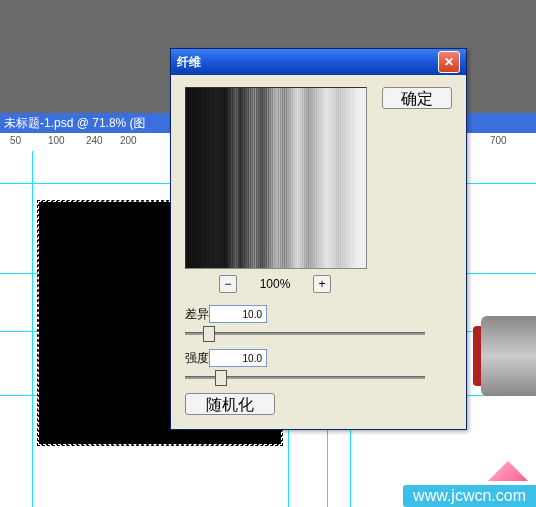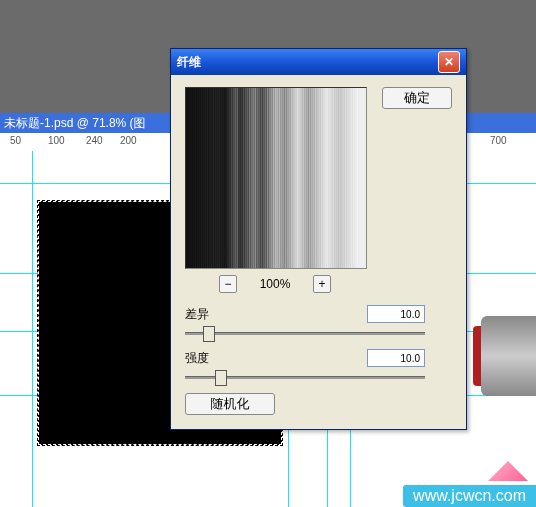--- a/index.html
+++ b/index.html
@@ -18,27 +18,27 @@
   
   .dialog{position:absolute;left:170px;top:48px;width:295px;background:#ece9d8;border:1px solid #0a246a;box-shadow:2px 2px 4px rgba(0,0,0,.3)}
   .titlebar{height:26px;background:linear-gradient(to bottom,#3a80f4,#1956d8,#0a3db0);color:#fff;font-weight:bold;line-height:26px;padding:0 6px;display:flex;justify-content:space-between;align-items:center}
   .close-btn{width:20px;height:20px;background:linear-gradient(to bottom,#f08070,#d04020);border:1px solid #fff;border-radius:3px;display:flex;align-items:center;justify-content:center;color:#fff;font-weight:bold;cursor:pointer;font-size:12px}
   .dlg-body{padding:12px 14px 14px;position:relative}
   .preview{width:180px;height:180px;border:1px inset #888;margin-bottom:6px;background:linear-gradient(90deg,#111 0%,#222 18%,#1a1a1a 22%,#666 28%,#333 30%,#888 38%,#555 42%,#bbb 50%,#999 55%,#ddd 62%,#aaa 68%,#e8e8e8 78%,#ccc 85%,#f0f0f0 95%);position:relative;overflow:hidden}
   .preview::after{content:"";position:absolute;inset:0;background:repeating-linear-gradient(90deg,rgba(0,0,0,.25) 0 1px,transparent 1px 2px),repeating-linear-gradient(90deg,rgba(255,255,255,.12) 0 1px,transparent 1px 3px);mix-blend-mode:overlay}
   .zoom-row{display:flex;align-items:center;justify-content:center;gap:18px;margin:4px 0 12px}
   .zoom-btn{width:16px;height:16px;border:1px solid #888;background:#f4f4f4;display:flex;align-items:center;justify-content:center;font-size:12px;cursor:pointer;border-radius:2px;line-height:1}
   .zoom-pct{min-width:40px;text-align:center}
-  .param-row{display:flex;align-items:center;justify-content:space-between;margin-top:6px}
+  .param-row{display:flex;align-items:center;justify-content:flex-start;margin-top:6px}
   .param-label{color:#000}
   .param-input{width:58px;height:18px;border:1px solid #7a99c6;background:#fff;font-size:10px;text-align:right;padding:0 4px;box-sizing:border-box}
   .slider{position:relative;height:16px;margin:2px 0 8px}
   .slider-track{position:absolute;left:0;right:0;top:7px;height:2px;background:#999;border-top:1px solid #666}
   .slider-thumb{position:absolute;top:1px;width:10px;height:14px;background:#ece9d8;border:1px solid #555;cursor:pointer}
-  .btn{width:70px;height:22px;border:1px solid #888;background:#f4f4f4;border-radius:3px;cursor:pointer;font-size:13px;font-family:inherit}
+  .btn{width:70px;height:22px;border:1px solid #888;background:#f4f4f4;border-radius:3px;cursor:pointer;font-size:16px;font-family:inherit}
   .side-buttons{position:absolute;right:14px;top:12px;display:flex;flex-direction:column;gap:8px}
   .randomize-row{margin-top:8px}
 </style>
 </head>
 <body>
 
 <div class="bg-top"></div>
 <div class="bg-title">
   <span>未标题-1.psd @ 71.8% (图</span>
 </div>

